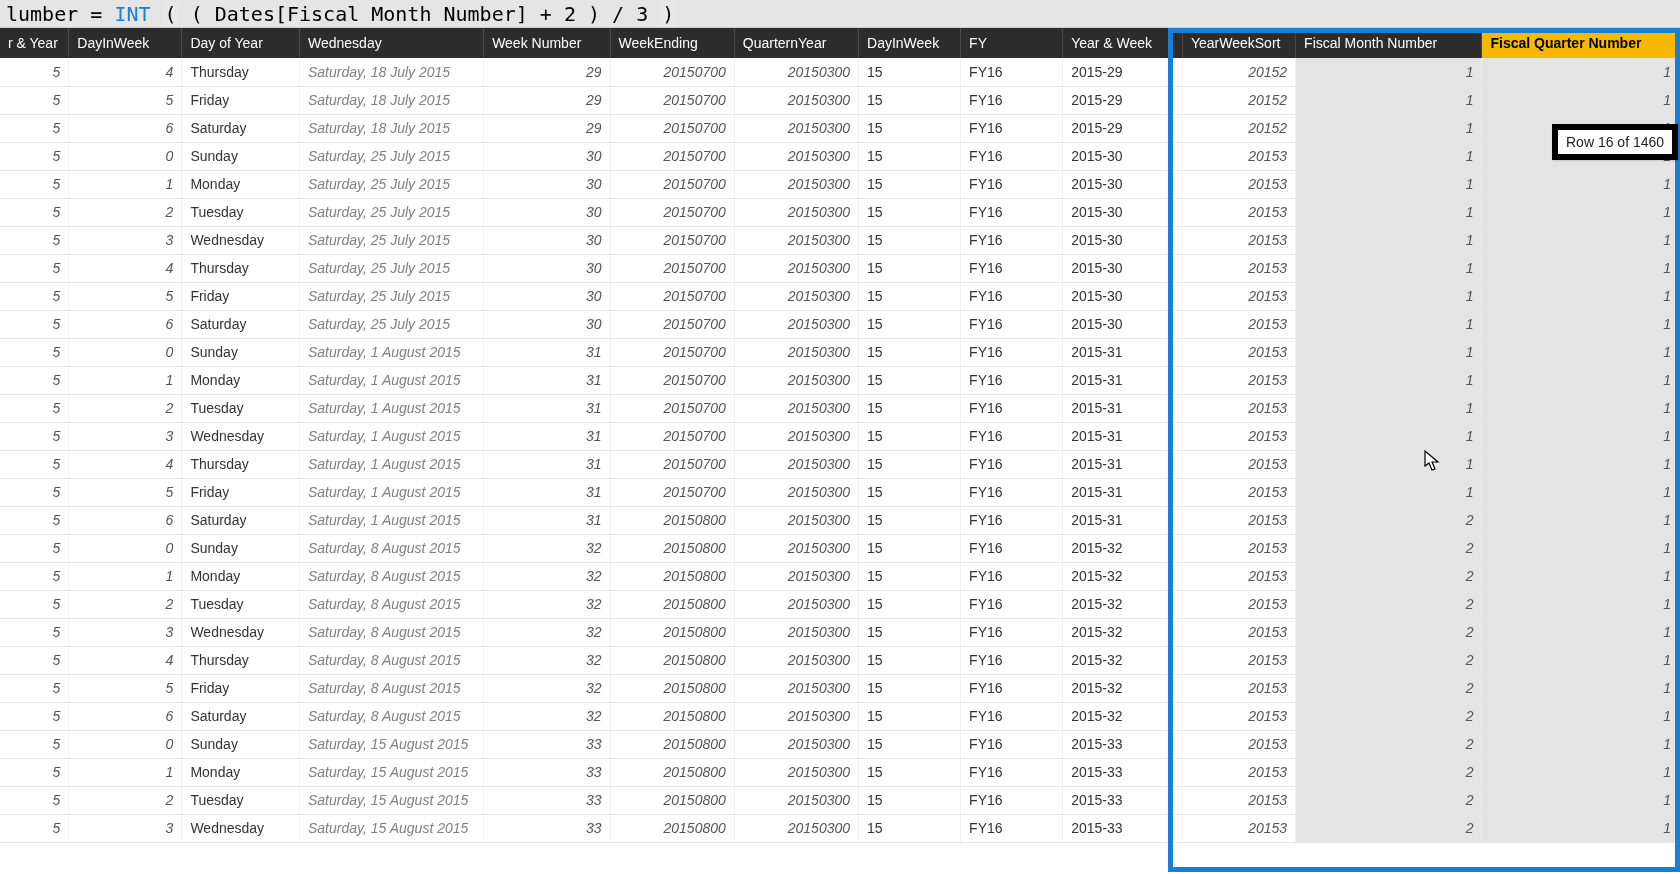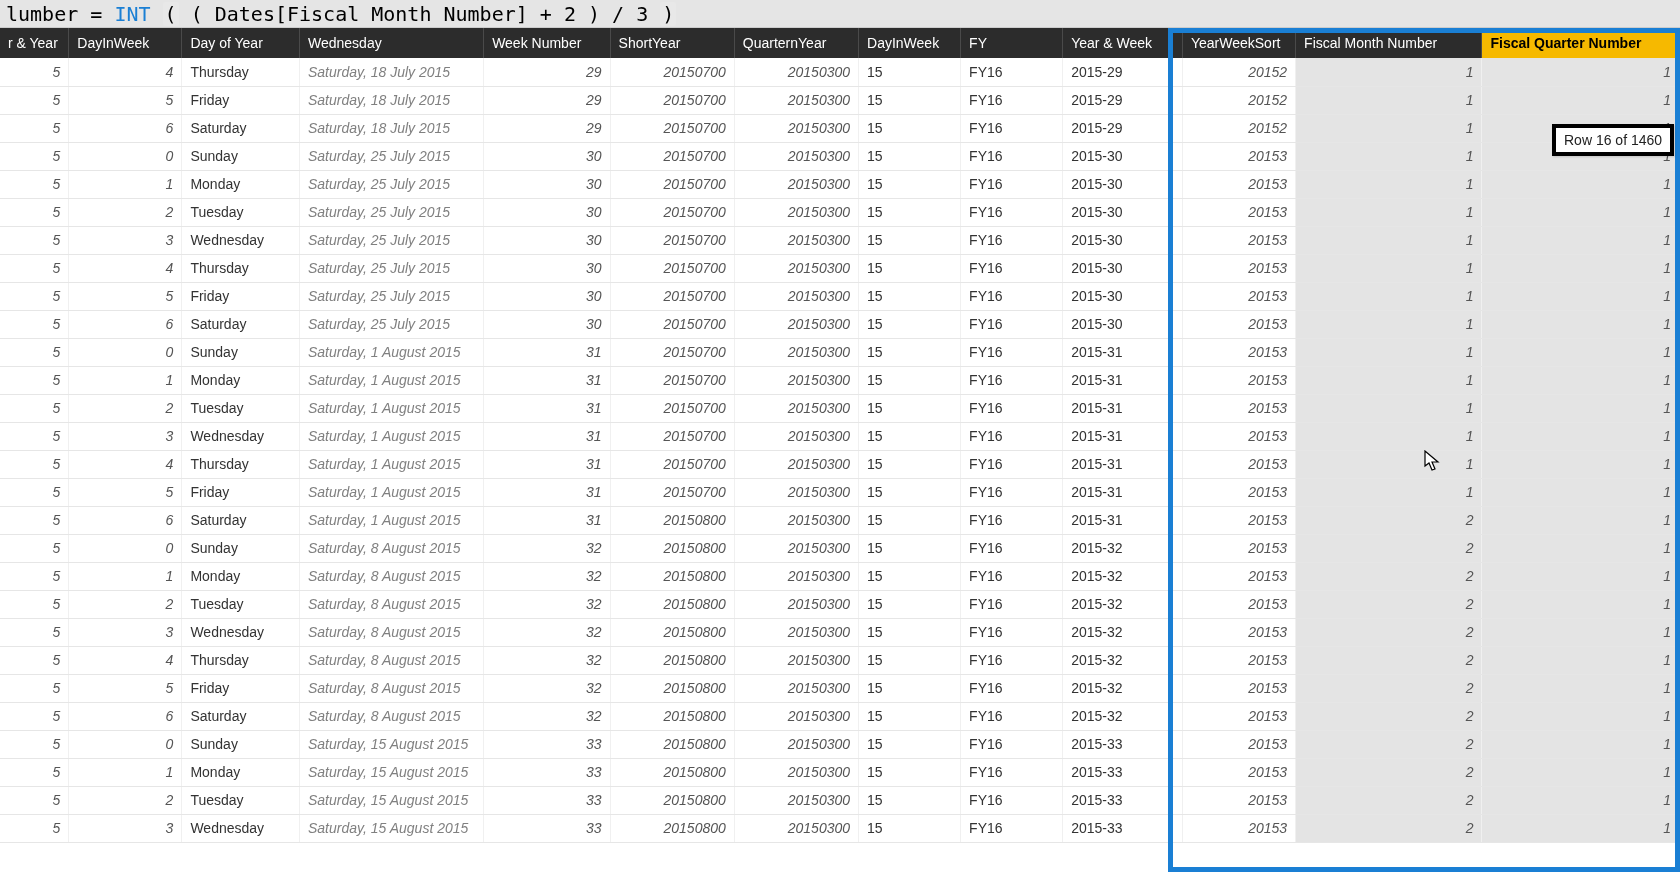--- a/index.html
+++ b/index.html
@@ -26,21 +26,21 @@
   .col-c5 { width: 114px; }
   .col-c6 { width: 112px; }
   .col-c7 { width: 112px; }
   .col-c8 { width: 92px; }
   .col-c9 { width: 92px; }
   .col-c10{ width: 108px; }
   .col-c11{ width: 102px; }
   .col-c12{ width: 168px; }
   .col-c13{ width: 178px; }
   .highlight-box { position: absolute; border: 5px solid #1a7fd4; pointer-events: none; top: 28px; left: 1168px; width: 512px; height: 844px; }
-  .tooltip { position: absolute; left: 1552px; top: 124px; background: #fff; border: 4px solid #000000; padding: 4px 8px; font-size: 14px; color: #222; box-shadow: 1px 1px 2px rgba(0,0,0,.15); }
+  .tooltip { position: absolute; left: 1552px; top: 124px; background: #fff; border: 6px solid #000000; padding: 4px 8px; font-size: 14px; color: #222; box-shadow: 1px 1px 2px rgba(0,0,0,.15); }
   .cursor { position: absolute; left: 1424px; top: 450px; width: 18px; height: 22px; pointer-events:none; }
   .cursor svg { display:block; }
 </style>
 </head>
 <body>
 
 <div class="formula-bar">
   <span>lumber = </span>
   <span class="fn">INT</span>
   <span>&nbsp;</span>
@@ -71,21 +71,21 @@
         <col class="col-c12">
         <col class="col-c13">
     </colgroup>
     <thead>
         <tr id="hdr-row">
           <th>r &amp; Year</th>
           <th>DayInWeek</th>
           <th>Day of Year</th>
           <th>Wednesday</th>
           <th>Week Number</th>
-          <th>ShortYear</th>
+          <th>WeekEnding</th>
           <th>QuarternYear</th>
           <th>DayInWeek</th>
           <th>FY</th>
           <th>Year &amp; Week</th>
           <th>YearWeekSort</th>
           <th>Fiscal Month Number</th>
           <th class="active">Fiscal Quarter Number</th>
         </tr>
       </thead>
     <tbody id="tb">

